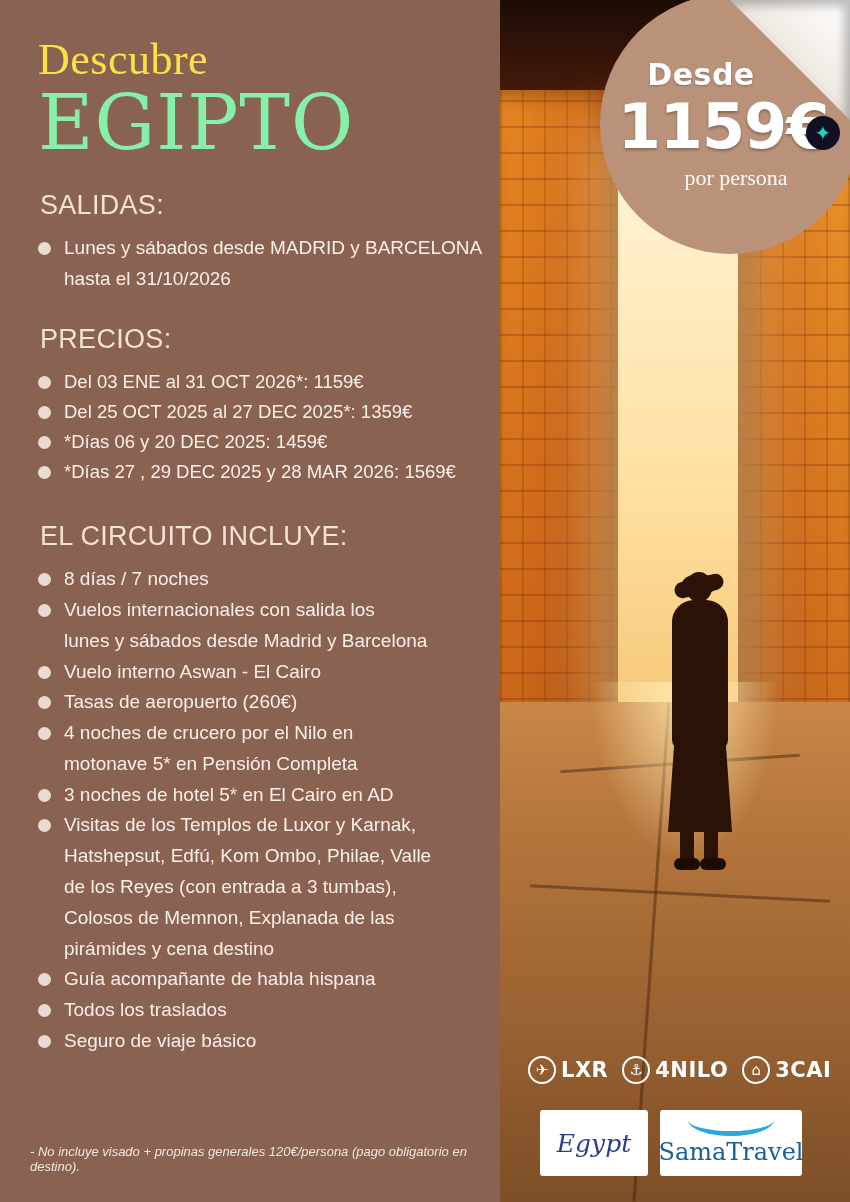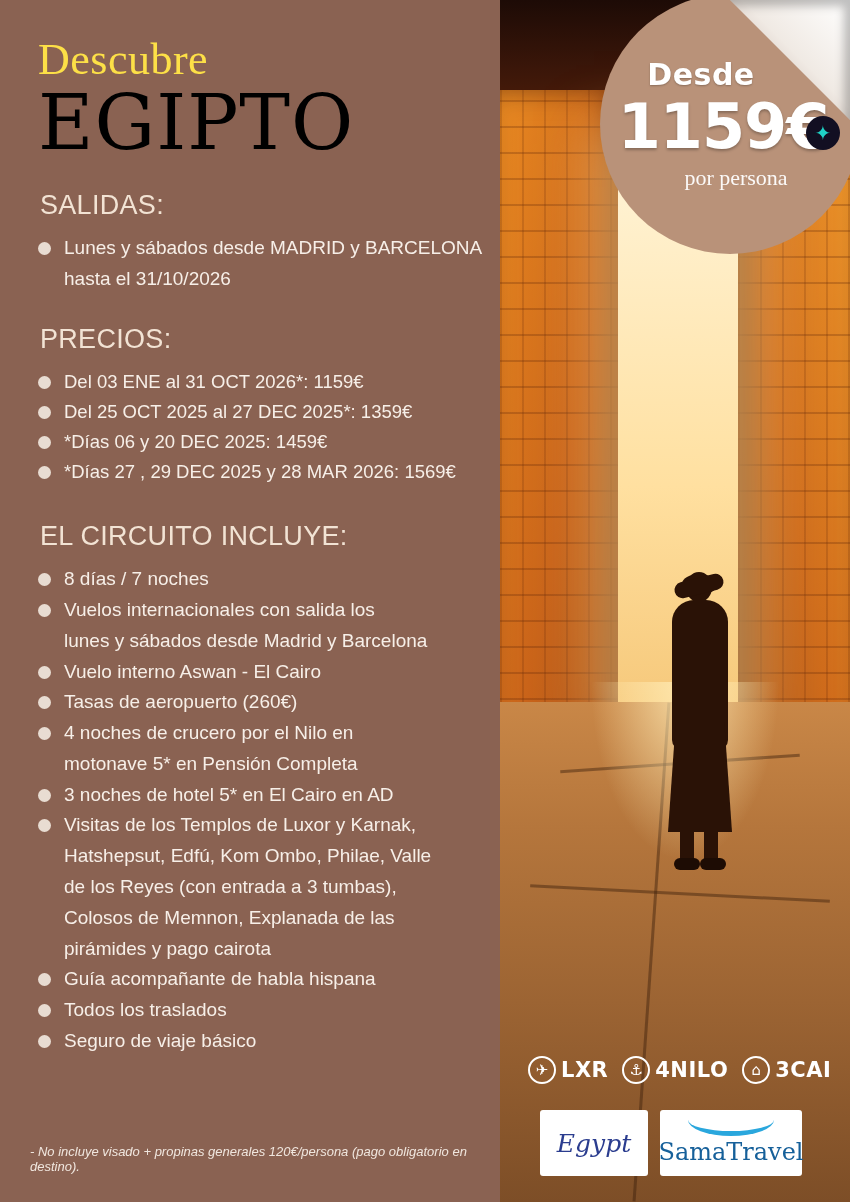--- a/index.html
+++ b/index.html
@@ -143,21 +143,21 @@
   }
 
   
   #content { position: absolute; left: 0; top: 0; width: 510px; height: 1202px; padding: 34px 0 0 38px; color: #f6ece4; }
   .title-small {
     font-size: 44px; font-weight: 300; letter-spacing: .5px;
     font-family: Liberation Serif, serif; color: #fde047;
   }
   .title-big {
     font-size: 76px; font-weight: 400; line-height: .96; letter-spacing: 1px;
-    font-family: "DejaVu Serif", serif; color: #000000; margin-top: 2px;
+    font-family: "DejaVu Serif", serif; color: #86efac; margin-top: 2px;
   }
   h2.section {
     font-size: 27px; font-weight: 400; color: #f2e3d4;
     margin: 30px 0 12px 2px; letter-spacing: .3px;
   }
   h2.section.tight { margin-top: 34px; }
   ul { list-style: none; }
   li {
     position: relative; padding-left: 26px;
     font-size: 19px; line-height: 1.62; color: #f7efe8;
@@ -278,21 +278,21 @@
       <li>
         <span>4 noches de crucero por el Nilo en</span>
         <span class="cont">motonave 5* en Pensión Completa</span>
       </li>
       <li><span>3 noches de hotel 5* en El Cairo en AD</span></li>
       <li>
         <span>Visitas de los Templos de Luxor y Karnak,</span>
         <span class="cont">Hatshepsut, Edfú, Kom Ombo, Philae, Valle</span>
         <span class="cont">de los Reyes (con entrada a 3 tumbas),</span>
         <span class="cont">Colosos de Memnon, Explanada de las</span>
-        <span class="cont">pirámides y pago cairota</span>
+        <span class="cont">pirámides y cena destino</span>
       </li>
       <li><span>Guía acompañante de habla hispana</span></li>
       <li><span>Todos los traslados</span></li>
       <li><span>Seguro de viaje básico</span></li>
     </ul>
   </div>
 
   <div class="footnote">- No incluye visado + propinas generales 120€/persona (pago obligatorio en destino).</div>
 
   <div id="trip-icons">

